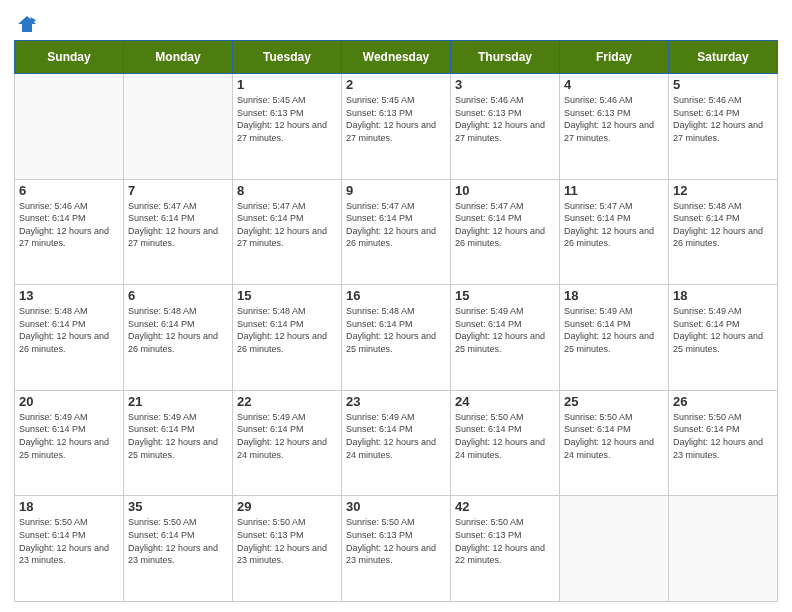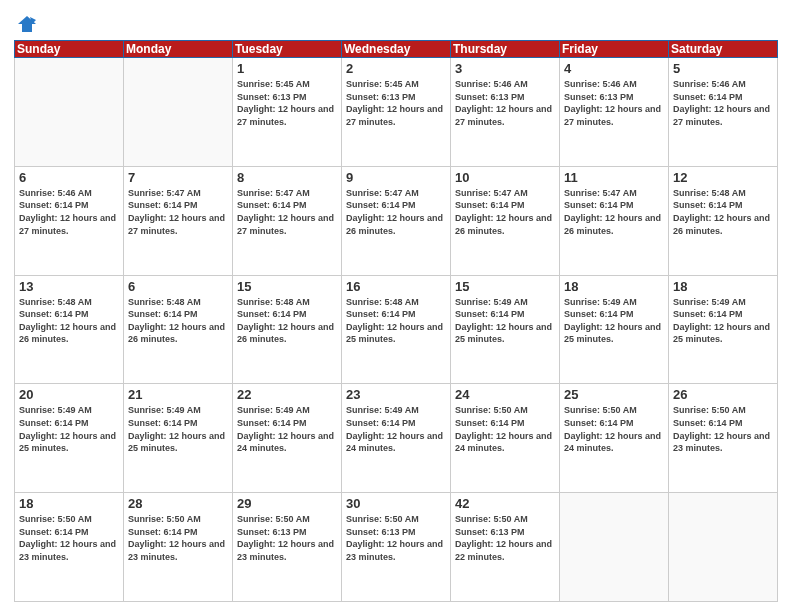--- a/index.html
+++ b/index.html
@@ -58,26 +58,26 @@
       margin-top: 2px;
     }
     .calendar {
       flex: 1;
       border: 1px solid #ccc;
       border-collapse: collapse;
       width: 100%;
       table-layout: fixed;
     }
     .calendar th {
-      background: #b91c1c;
+      background: #4d7c0f;
       color: #fff;
       font-size: 12px;
       font-weight: bold;
-      text-align: left;
-      padding: 1px 2px;
+      text-align: center;
+      padding: 9px 2px;
       border: 1px solid #2266a8;
     }
     .calendar td {
       border: 1px solid #ccc;
       vertical-align: top;
       padding: 3px 4px;
       font-size: 9.5px;
       color: #333;
       width: calc(100% / 7);
       height: 82px;
@@ -86,21 +86,20 @@
       font-size: 13px;
       font-weight: bold;
       color: #333;
       display: block;
       margin-bottom: 2px;
     }
     .day-info {
       font-size: 9px;
       color: #444;
       line-height: 1.4;
-      font-weight: bold;
     }
     .empty-cell {
       background: #f9f9f9;
     }
   </style>
 </head>
 <body>
 
 <div class="page">
   <div class="header">
@@ -302,21 +301,21 @@
           </td>
         </tr>
         <tr>
           <td>
             <span class="day-number">18</span>
             <div class="day-info">Sunrise: 5:50 AM
 Sunset: 6:14 PM
 Daylight: 12 hours and 23 minutes.</div>
           </td>
           <td>
-            <span class="day-number">28</span>
+            <span class="day-number">35</span>
             <div class="day-info">Sunrise: 5:50 AM
 Sunset: 6:14 PM
 Daylight: 12 hours and 23 minutes.</div>
           </td>
           <td>
             <span class="day-number">29</span>
             <div class="day-info">Sunrise: 5:50 AM
 Sunset: 6:13 PM
 Daylight: 12 hours and 23 minutes.</div>
           </td>

